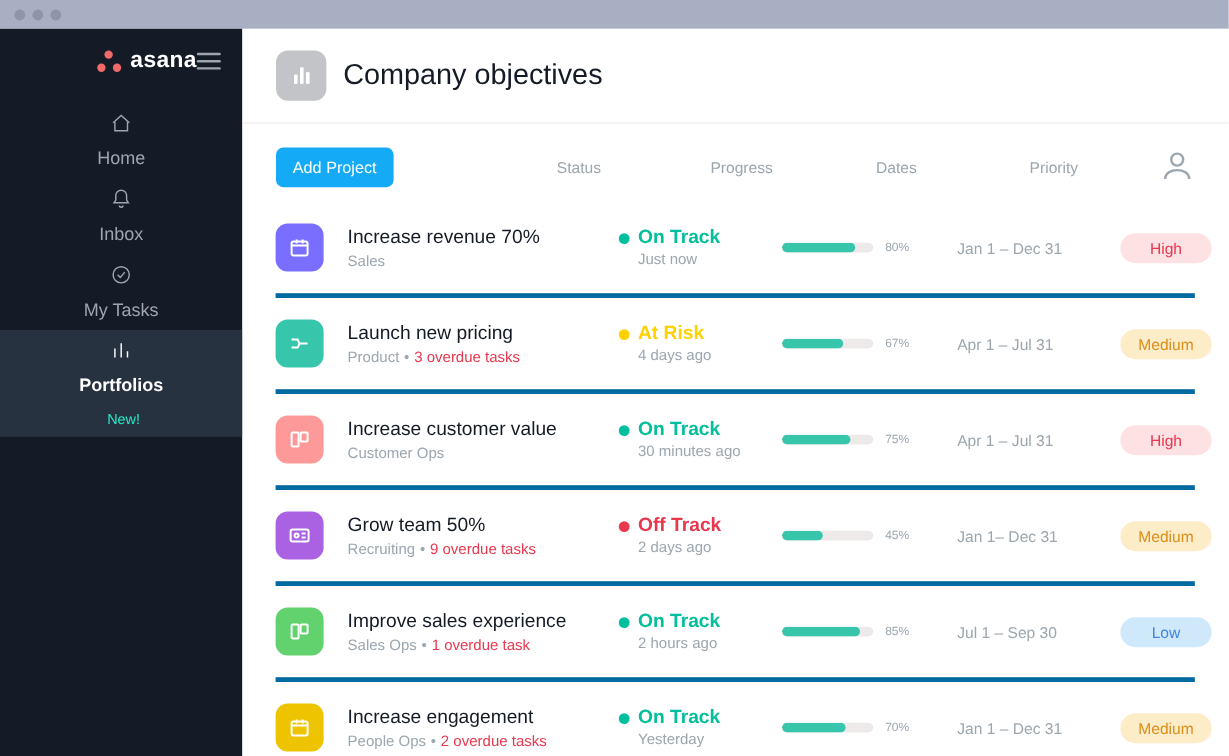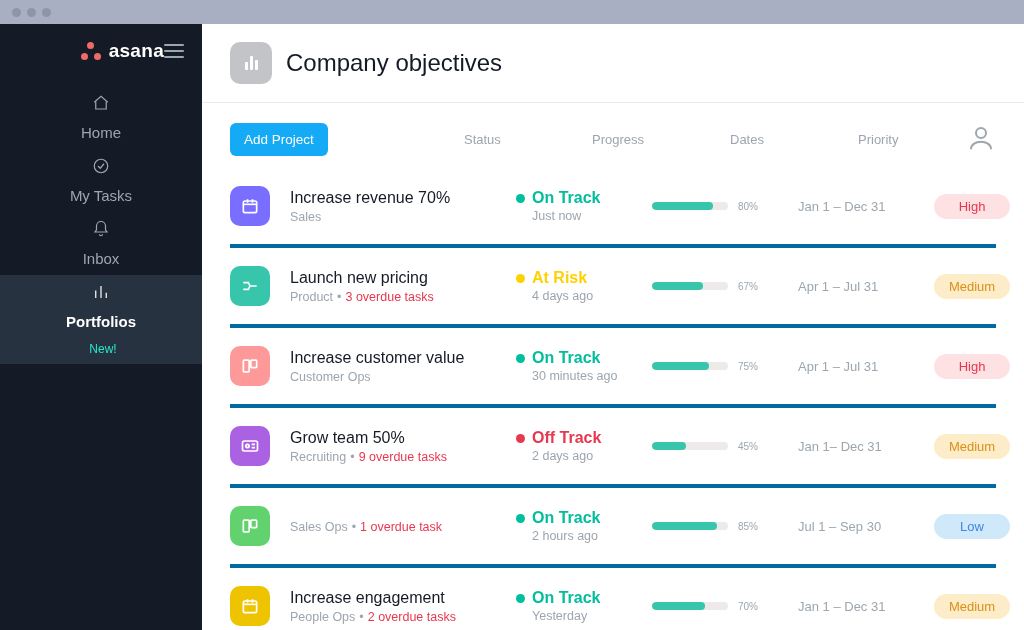--- a/index.html
+++ b/index.html
@@ -204,34 +204,34 @@
             <svg viewBox="0 0 24 24">
               <path d="M3 11l9-8 9 8"></path>
               <path d="M5 10v10h14V10"></path>
             </svg>
           </span>
     <span>Home</span>
     </div>
         <div class="nav-item">
           <span class="nav-icon">
             <svg viewBox="0 0 24 24">
-              <circle cx="12" cy="12" r="9"></circle>
-              <path d="M8 12l3 3 5-6"></path>
+              <path d="M6 8a6 6 0 0112 0v5l2 3H4l2-3z"></path>
+              <path d="M10 19a2 2 0 004 0"></path>
             </svg>
           </span>
-    <span>My Tasks</span>
+    <span>Inbox</span>
     </div>
         <div class="nav-item">
           <span class="nav-icon">
             <svg viewBox="0 0 24 24">
-              <path d="M6 8a6 6 0 0112 0v5l2 3H4l2-3z"></path>
-              <path d="M10 19a2 2 0 004 0"></path>
+              <circle cx="12" cy="12" r="9"></circle>
+              <path d="M8 12l3 3 5-6"></path>
             </svg>
           </span>
-    <span>Inbox</span>
+    <span>My Tasks</span>
     </div>
         <div class="nav-item active">
           <span class="nav-icon">
             <svg viewBox="0 0 24 24">
               <path d="M5 20V10"></path>
               <path d="M12 20V4"></path>
               <path d="M19 20V13"></path>
             </svg>
           </span>
     <span>Portfolios</span>
@@ -416,20 +416,21 @@
     </div>
         </div>
         <div class="row">
     <div class="proj-icon" style="background:#62d26f">
       <svg viewBox="0 0 24 24">
               <rect x="4" y="5" width="7" height="14" rx="1"></rect>
               <rect x="13" y="5" width="7" height="9" rx="1"></rect>
             </svg>
     </div>
     <div>
+      <div class="proj-title">Improve sales experience</div>
       <div class="proj-sub">Sales Ops<span class="bullet">•</span><span class="overdue">1 overdue task</span></div>
     </div>
     <div class="status">
       <div class="status-top">
         <span class="status-dot" style="background:#00bf9c"></span>
         <span style="color:#00bf9c">On Track</span>
       </div>
       <div class="status-sub">2 hours ago</div>
     </div>
     <div class="progress">

